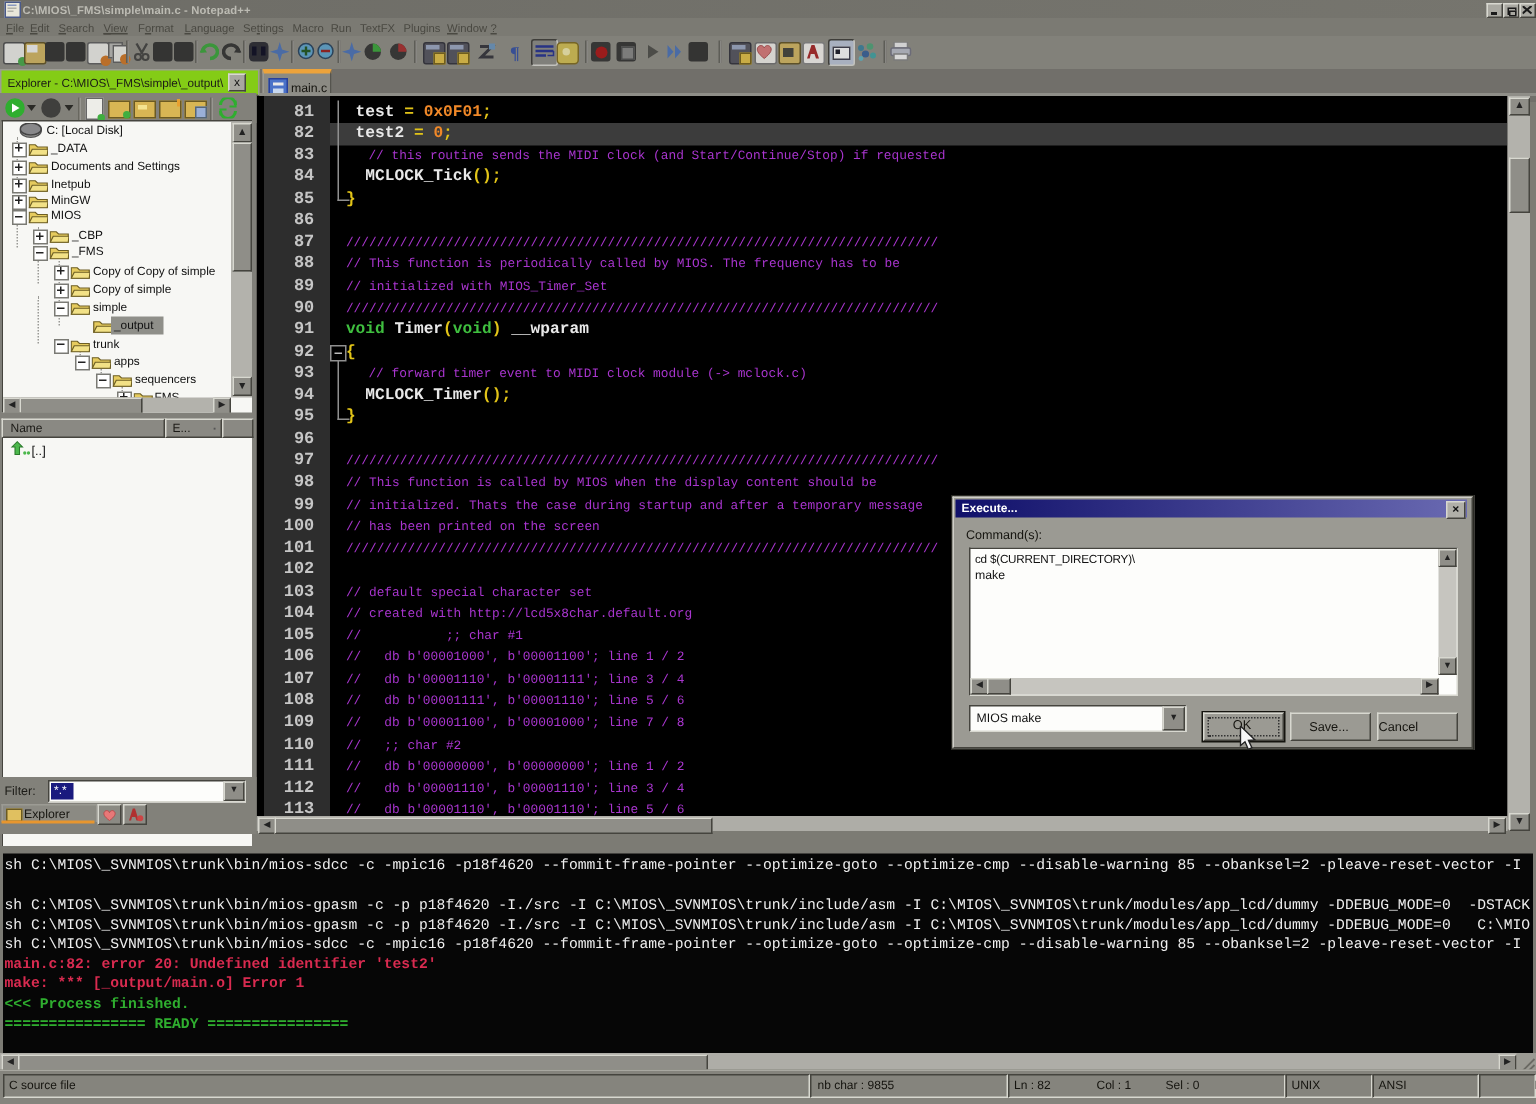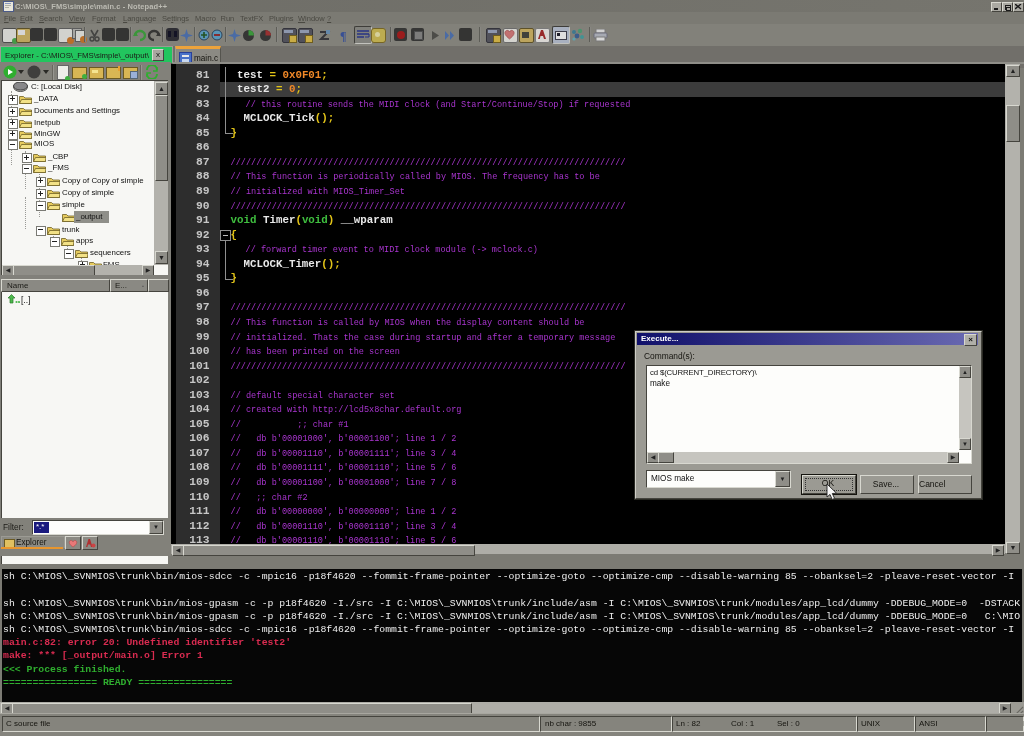--- a/index.html
+++ b/index.html
@@ -300,21 +300,21 @@
       <div class="a bevel" style="left:1px;top:478px;width:12px;height:10px;background:#8f8e88;text-align:center;font-size:7px;line-height:10px;color:#222;">▼</div>
     </div>
 
 <div class="a" style="left:171px;top:544px;width:834px;height:10px;background:#aeada7;" id="ehs">
       <div class="a bevel" style="left:1px;top:1px;width:10px;height:9px;background:#8f8e88;text-align:center;font-size:6px;line-height:9px;color:#222;">◀</div>
       <div class="a bevel" style="left:12px;top:1px;width:290px;height:9px;background:#8f8e88;"></div>
       <div class="a bevel" style="right:1px;top:1px;width:10px;height:9px;background:#8f8e88;text-align:center;font-size:6px;line-height:9px;color:#222;">▶</div>
     </div>
 
 <div class="a" style="left:0;top:46px;width:171px;height:508px;background:#81807a;" id="explorer">
-      <div class="a" style="left:0;top:0;width:171px;height:16px;background:#22c55e;border:1px solid #9c9b94;border-bottom:1px solid #55544e;">
+      <div class="a" style="left:0;top:0;width:171px;height:16px;background:#84cc16;border:1px solid #9c9b94;border-bottom:1px solid #55544e;">
         <div class="a" style="left:4px;top:4px;font-size:7.8px;color:#1c1b17;">Explorer - C:\MIOS\_FMS\simple\_output\</div>
         <div class="a bevel" style="left:151px;top:2px;width:10px;height:10px;background:#a8a7a0;font-size:8px;line-height:9px;text-align:center;color:#111;">x</div>
       </div>
 <div class="a" style="left:0;top:16px;width:171px;height:20px;background:#82817a;">
         <svg class="a" style="left:3px;top:3px;" width="14" height="14">
           <circle cx="7" cy="7" r="6.5" fill="#2fae2f"></circle>
           <path d="M5 4 L10 7 L5 10 Z" fill="#fff"></path>
         </svg>
         <svg class="a" style="left:18px;top:8px;" width="6" height="5">
           <path d="M0 0 L6 0 L3 4 Z" fill="#2a2a26"></path>

